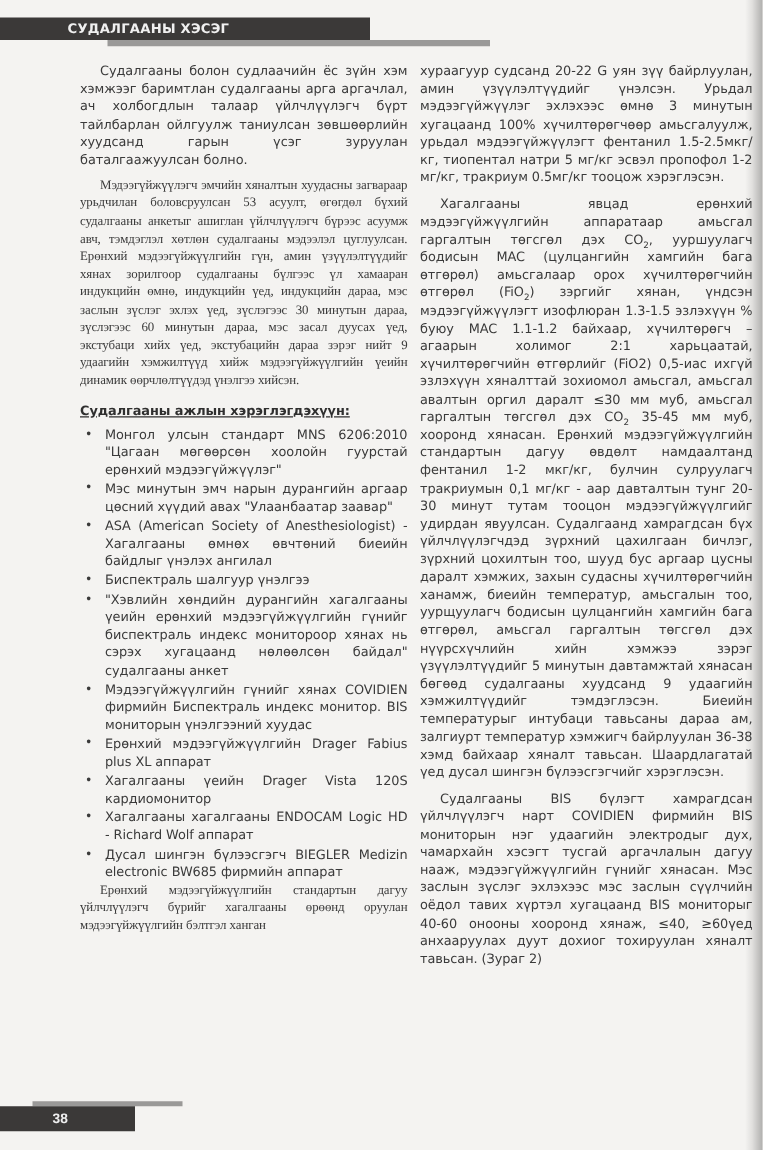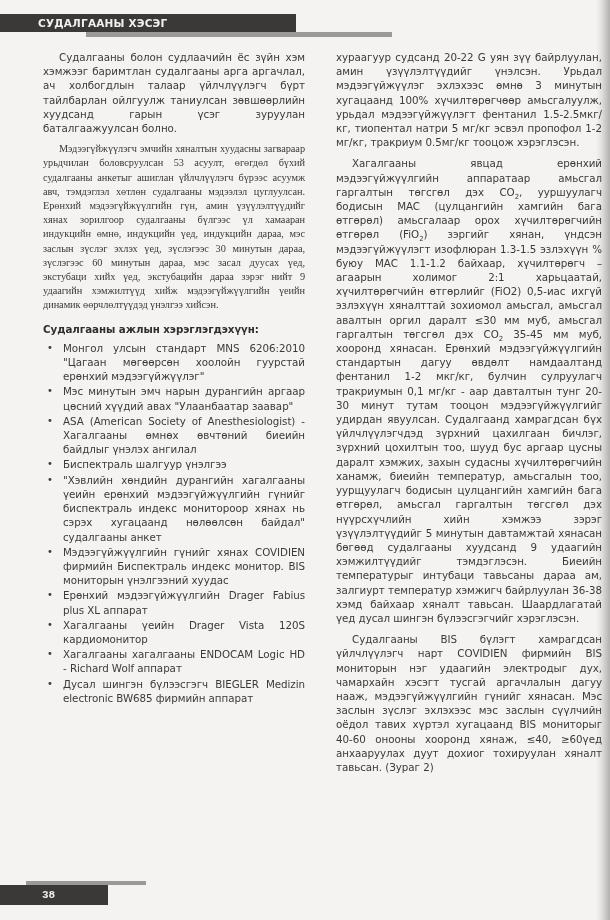--- a/index.html
+++ b/index.html
@@ -12,59 +12,59 @@
   }
   .page-shadow {
     position: absolute; right: 0; top: 0; width: 14px; height: 920px;
     background: linear-gradient(to right, rgba(0,0,0,0) 0%, rgba(0,0,0,0.08) 40%, rgba(0,0,0,0.28) 100%);
   }
   .header-band {
     position: absolute; left: 0; top: 14px; width: 296px; height: 18px;
     background: #3b3938;
   }
   .header-title {
-    position: absolute; left: 38px; top: 16px;
+    position: absolute; left: 54px; top: 16px;
     font-family: "DejaVu Sans", sans-serif; font-weight: bold;
     font-size: 10.5px; letter-spacing: 0.2px; color: #f0f0f0;
     line-height: 14px;
   }
   .header-rule {
     position: absolute; left: 86px; top: 32px; width: 306px; height: 5px;
     background: #9a9998;
   }
   .col {
     position: absolute; top: 50px; width: 262px;
     font-size: 10.3px; line-height: 14.2px; text-align: justify;
     letter-spacing: -0.05px;
   }
-  .col-left { left: 43px; }
+  .col-left { left: 64px; }
   .col-right { left: 336px; width: 266px; }
   .col p { margin: 0 0 7px 0; text-indent: 16px; }
   .col p.noindent { text-indent: 0; }
   .col p.tight { margin-bottom: 0; font-family: Liberation Serif, serif; }
   .subhead {
-    font-weight: bold; margin: 9px 0 5px 0; color: #2f2f2f;
+    font-weight: bold; margin: 9px 0 5px 0; color: #2f2f2f; text-decoration: underline;
   }
   ul.equip { margin: 0 0 0 0; padding: 0 0 0 20px; list-style: none; }
   ul.equip li { position: relative; margin: 0 0 1px 0; }
   ul.equip li .bullet {
     position: absolute; left: -16px; top: 0; font-size: 10px;
   }
   sub { font-size: 7px; line-height: 0; }
   .footer-rule {
     position: absolute; left: 26px; top: 881px; width: 120px; height: 4px;
     background: #9a9998;
   }
   .footer-tab {
     position: absolute; left: 0; top: 885px; width: 108px; height: 20px;
     background: #3b3938;
   }
   .page-number {
     position: absolute; left: 42px; top: 888px;
-    font-family: Liberation Mono, monospace; font-weight: bold;
+    font-family: Liberation Sans, sans-serif; font-weight: bold;
     font-size: 11px; color: #eeeeee; line-height: 14px;
   }
 </style>
 </head>
 <body>
 
 <div class="page-shadow"></div>
 
 <div class="header-band"></div>
 <div class="header-title">СУДАЛГААНЫ ХЭСЭГ</div>
@@ -82,20 +82,21 @@
     <li><span class="bullet">•</span><span>ASA (American Society of Anesthesiologist) - Хагалгааны өмнөх өвчтөний биеийн байдлыг үнэлэх ангилал</span></li>
     <li><span class="bullet">•</span><span>Биспектраль шалгуур үнэлгээ</span></li>
     <li><span class="bullet">•</span><span>"Хэвлийн хөндийн дурангийн хагалгааны үеийн ерөнхий мэдээгүйжүүлгийн гүнийг биспектраль индекс монитороор хянах нь сэрэх хугацаанд нөлөөлсөн байдал" судалгааны анкет</span></li>
     <li><span class="bullet">•</span><span>Мэдээгүйжүүлгийн гүнийг хянах COVIDIEN фирмийн Биспектраль индекс монитор. BIS мониторын үнэлгээний хуудас</span></li>
     <li><span class="bullet">•</span><span>Ерөнхий мэдээгүйжүүлгийн Drager Fabius plus XL аппарат</span></li>
     <li><span class="bullet">•</span><span>Хагалгааны үеийн Drager Vista 120S кардиомонитор</span></li>
     <li><span class="bullet">•</span><span>Хагалгааны хагалгааны ENDOCAM Logic HD - Richard Wolf аппарат</span></li>
     <li><span class="bullet">•</span><span>Дусал шингэн бүлээсгэгч BIEGLER Medizin electronic BW685 фирмийн аппарат</span></li>
   </ul>
 
+  <p class="tight">Ерөнхий мэдээгүйжүүлгийн стандартын дагуу үйлчлүүлэгч бүрийг хагалгааны өрөөнд оруулан мэдээгүйжүүлгийн бэлтгэл ханган</p>
 </div>
 
 <div class="col col-right">
   <p class="noindent">хураагуур судсанд 20-22 G уян зүү байрлуулан, амин үзүүлэлтүүдийг үнэлсэн. Урьдал мэдээгүйжүүлэг эхлэхээс өмнө 3 минутын хугацаанд 100% хүчилтөрөгчөөр амьсгалуулж, урьдал мэдээгүйжүүлэгт фентанил 1.5-2.5мкг/кг, тиопентал натри 5 мг/кг эсвэл пропофол 1-2 мг/кг, тракриум 0.5мг/кг тооцож хэрэглэсэн.</p>
   <p><span>Хагалгааны явцад ерөнхий мэдээгүйжүүлгийн аппаратаар амьсгал гаргалтын төгсгөл дэх CO</span><sub>2</sub><span>, ууршуулагч бодисын MAC (цулцангийн хамгийн бага өтгөрөл) амьсгалаар орох хүчилтөрөгчийн өтгөрөл (FiO</span><sub>2</sub><span>) зэргийг хянан, үндсэн мэдээгүйжүүлэгт изофлюран 1.3-1.5 эзлэхүүн % буюу MAC 1.1-1.2 байхаар, хүчилтөрөгч – агаарын холимог 2:1 харьцаатай, хүчилтөрөгчийн өтгөрлийг (FiO2) 0,5-иас ихгүй эзлэхүүн хяналттай зохиомол амьсгал, амьсгал авалтын оргил даралт ≤30 мм муб, амьсгал гаргалтын төгсгөл дэх CO</span><sub>2</sub><span> 35-45 мм муб, хооронд хянасан. Ерөнхий мэдээгүйжүүлгийн стандартын дагуу өвдөлт намдаалтанд фентанил 1-2 мкг/кг, булчин сулруулагч тракриумын 0,1 мг/кг - аар давталтын тунг 20-30 минут тутам тооцон мэдээгүйжүүлгийг удирдан явуулсан. Судалгаанд хамрагдсан бүх үйлчлүүлэгчдэд зүрхний цахилгаан бичлэг, зүрхний цохилтын тоо, шууд бус аргаар цусны даралт хэмжих, захын судасны хүчилтөрөгчийн ханамж, биеийн температур, амьсгалын тоо, уурщуулагч бодисын цулцангийн хамгийн бага өтгөрөл, амьсгал гаргалтын төгсгөл дэх нүүрсхүчлийн хийн хэмжээ зэрэг үзүүлэлтүүдийг 5 минутын давтамжтай хянасан бөгөөд судалгааны хуудсанд 9 удаагийн хэмжилтүүдийг тэмдэглэсэн. Биеийн температурыг интубаци тавьсаны дараа ам, залгиурт температур хэмжигч байрлуулан 36-38 хэмд байхаар хяналт тавьсан. Шаардлагатай үед дусал шингэн бүлээсгэгчийг хэрэглэсэн.</span></p>
   <p>Судалгааны BIS бүлэгт хамрагдсан үйлчлүүлэгч нарт COVIDIEN фирмийн BIS мониторын нэг удаагийн электродыг дух, чамархайн хэсэгт тусгай аргачлалын дагуу нааж, мэдээгүйжүүлгийн гүнийг хянасан. Мэс заслын зүслэг эхлэхээс мэс заслын сүүлчийн оёдол тавих хүртэл хугацаанд BIS мониторыг 40-60 онооны хооронд хянаж, ≤40, ≥60үед анхааруулах дуут дохиог тохируулан хяналт тавьсан. (Зураг 2)</p>
 </div>
 
 <div class="footer-rule"></div>
 <div class="footer-tab"></div>

